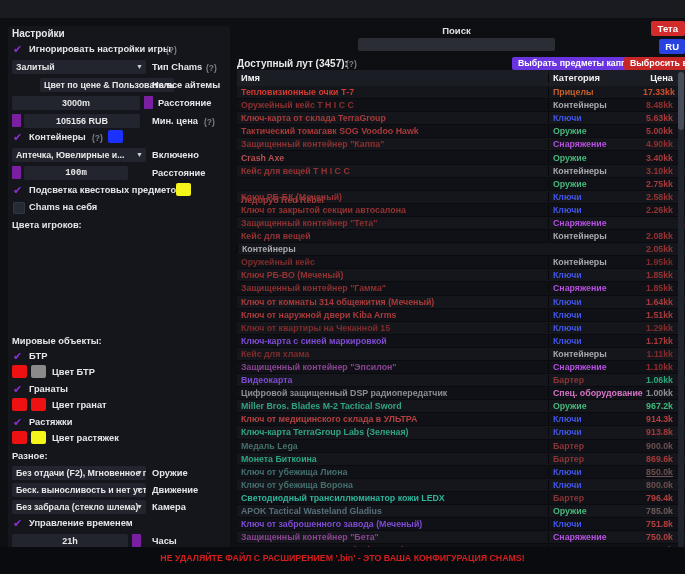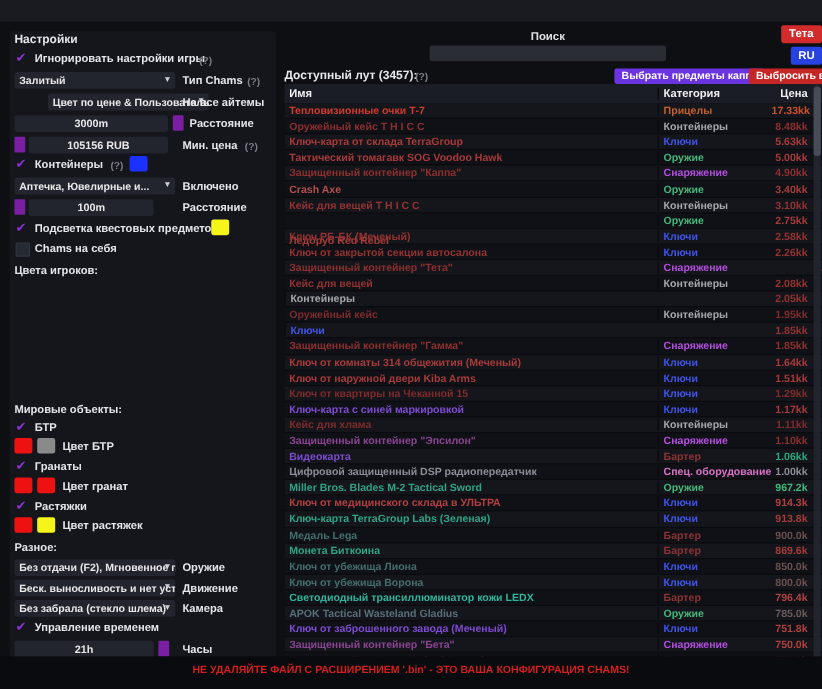--- a/index.html
+++ b/index.html
@@ -94,21 +94,21 @@
   <div class="hint" style="left:84px;top:107px;">(?)</div>
   <div class="csw" style="left: 100px; top: 104px; background: rgb(26, 49, 255);"></div>
 
   <div class="dd" style="top:122px;">
       <span>Аптечка, Ювелирные и...</span>
       <span class="arr">▼</span>
     </div>
   <div class="lbl" style="left:144px;top:124px;">Включено</div>
 
   <div class="sw" style="left: 4px; top: 140px; background: rgb(122, 31, 162);"></div>
-  <div class="inp" style="left:16px;top:140px;width:104px;">100m</div>
+  <div class="inp" style="left:16px;top:140px;width:104px;font-family:Liberation Mono, monospace;">100m</div>
   <div class="lbl" style="left:144px;top:142px;">Расстояние</div>
 
   <div class="check on" style="left:5px;top:158px;"></div>
   <div class="lbl" style="left:21px;top:159px;">Подсветка квестовых предметов</div>
   <div class="csw" style="left: 168px; top: 157px; background: rgb(245, 245, 26);"></div>
 
   <div class="uncheck" style="left:5px;top:176px;"></div>
   <div class="lbl" style="left:21px;top:176px;">Chams на себя</div>
 
   <div class="lbl" style="left:4px;top:194px;text-align:right;">Цвета игроков:</div>
@@ -239,20 +239,21 @@
       <div class="trow">
         <span class="ccat" style="color: rgb(167, 167, 173);">Контейнеры</span>
         <span class="cprice" style="color: rgb(149, 50, 50);">2.05kk</span>
       </div>
       <div class="trow alt">
         <span class="cname" style="color: rgb(127, 43, 43);">Оружейный кейс</span>
         <span class="ccat" style="color: rgb(167, 167, 173);">Контейнеры</span>
         <span class="cprice" style="color: rgb(127, 43, 43);">1.95kk</span>
       </div>
       <div class="trow">
+        <span class="cname" style="color: rgb(149, 50, 50);">Ключ РБ-ВО (Меченый)</span>
         <span class="ccat" style="color: rgb(64, 85, 232);">Ключи</span>
         <span class="cprice" style="color: rgb(149, 50, 50);">1.85kk</span>
       </div>
       <div class="trow alt">
         <span class="cname" style="color: rgb(142, 47, 47);">Защищенный контейнер "Гамма"</span>
         <span class="ccat" style="color: rgb(180, 79, 224);">Снаряжение</span>
         <span class="cprice" style="color: rgb(142, 47, 47);">1.85kk</span>
       </div>
       <div class="trow">
         <span class="cname" style="color: rgb(167, 58, 58);">Ключ от комнаты 314 общежития (Меченый)</span>
@@ -315,21 +316,21 @@
         <span class="cprice" style="color: rgb(107, 80, 80);">900.0k</span>
       </div>
       <div class="trow">
         <span class="cname" style="color: rgb(47, 164, 133);">Монета Биткоина</span>
         <span class="ccat" style="color: rgb(139, 52, 52);">Бартер</span>
         <span class="cprice" style="color: rgb(167, 58, 58);">869.6k</span>
       </div>
       <div class="trow alt">
         <span class="cname" style="color: rgb(67, 111, 109);">Ключ от убежища Лиона</span>
         <span class="ccat" style="color: rgb(64, 85, 232);">Ключи</span>
-        <span class="cprice" style="color: rgb(107, 80, 80);">850.0k</span>
+        <span class="cprice" style="color: rgb(107, 80, 80); text-decoration: underline;">850.0k</span>
       </div>
       <div class="trow">
         <span class="cname" style="color: rgb(67, 111, 109);">Ключ от убежища Ворона</span>
         <span class="ccat" style="color: rgb(64, 85, 232);">Ключи</span>
         <span class="cprice" style="color: rgb(107, 80, 80);">800.0k</span>
       </div>
       <div class="trow alt">
         <span class="cname" style="color: rgb(47, 181, 156);">Светодиодный трансиллюминатор кожи LEDX</span>
         <span class="ccat" style="color: rgb(139, 52, 52);">Бартер</span>
         <span class="cprice" style="color: rgb(179, 64, 64);">796.4k</span>

